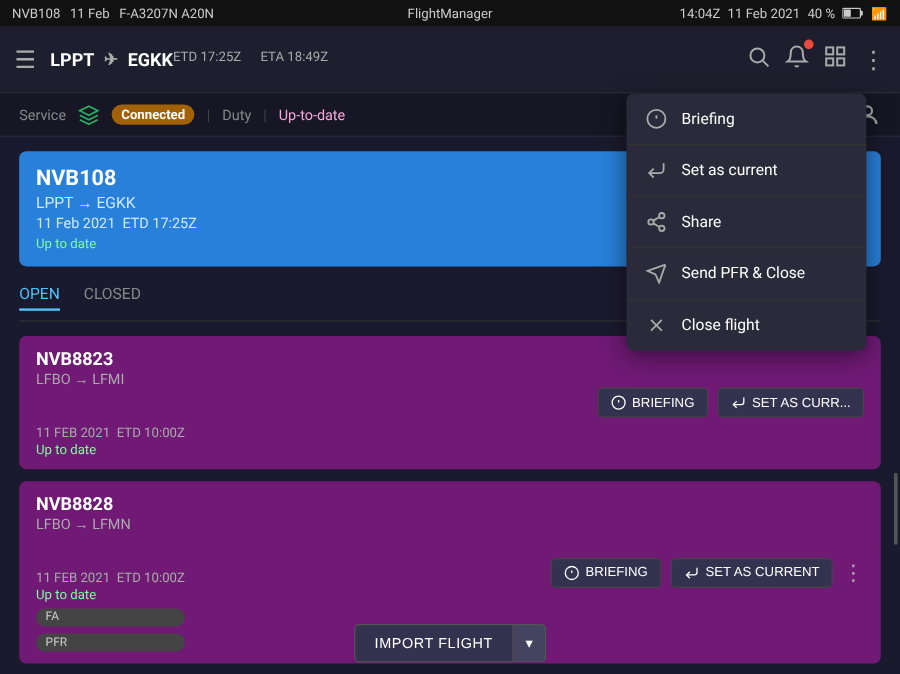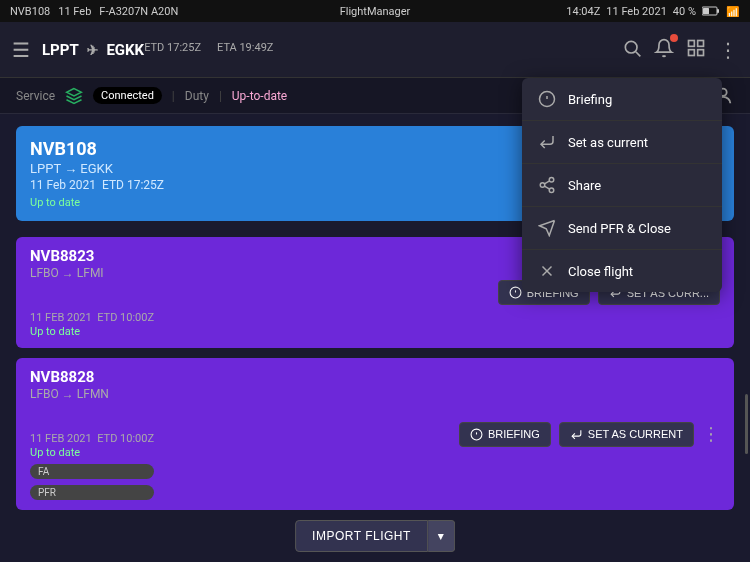--- a/index.html
+++ b/index.html
@@ -59,25 +59,26 @@
       height: 36px;
       display: flex;
       align-items: center;
       padding: 0 16px;
       gap: 10px;
       font-size: 12px;
       color: #aaa;
       border-bottom: 1px solid #2a2a3a;
     }
     .connected-badge {
-      background: #000000;
+      background: #a16207;
       color: #fff;
       border-radius: 12px;
       padding: 2px 8px;
       font-size: 11px;
+      font-weight: bold;
     }
     .separator { color: #444; }
     .uptodate-text { color: #f9a8d4; }
     .service-right { margin-left: auto; display: flex; align-items: center; gap: 8px; }
     .ca100-text { font-size: 13px; color: #ccc; }
 
     
     .main-content {
       padding: 12px 16px;
       height: calc(562px - 22px - 56px - 36px);
@@ -142,21 +143,21 @@
       padding-bottom: 4px;
     }
     .tab.active {
       color: #4fc3f7;
       border-bottom: 2px solid #4fc3f7;
     }
 
     
     .flight-list { display: flex; flex-direction: column; gap: 0; }
     .flight-list-card {
-      background: #6d28d9;
+      background: #701a75;
       border-radius: 6px;
       padding: 10px 14px;
       margin-bottom: 10px;
       display: flex;
       justify-content: space-between;
       align-items: center;
     }
     .flight-list-info { display: flex; flex-direction: column; gap: 1px; }
     .flight-list-number { font-size: 15px; font-weight: bold; color: #fff; }
     .flight-list-route { font-size: 12px; color: #aaa; }
@@ -307,21 +308,21 @@
 <div class="header">
   <span class="header-menu-icon">☰</span>
   <div class="header-flight-info">
     <div class="header-flight-route">
       <span>LPPT</span>
       <span style="color:#aaa;font-size:14px;">✈</span>
       <span>EGKK</span>
     </div>
     <div style="display:flex;gap:16px;">
       <span style="font-size:11px;color:#aaa;">ETD 17:25Z</span>
-      <span style="font-size:11px;color:#aaa;">ETA 19:49Z</span>
+      <span style="font-size:11px;color:#aaa;">ETA 18:49Z</span>
     </div>
   </div>
   <div class="header-center">
     
   </div>
   <div class="header-right">
     <span class="header-icon">
       <svg width="20" height="20" viewBox="0 0 24 24" fill="none" stroke="#aaa" stroke-width="2">
           <circle cx="11" cy="11" r="7"></circle>
           <line x1="16.5" y1="16.5" x2="22" y2="22"></line>
@@ -384,20 +385,24 @@
             <circle cx="12" cy="12" r="10"></circle>
             <line x1="12" y1="8" x2="12" y2="12"></line>
             <line x1="12" y1="16" x2="12.01" y2="16"></line>
           </svg>
         <span>BRIEFING</span>
       </button>
       <button class="three-dot-btn">⋮</button>
     </div>
   </div>
 
+  <div class="tabs">
+    <span class="tab active">OPEN</span>
+    <span class="tab">CLOSED</span>
+  </div>
 
   <div class="flight-list">
 
     <div class="flight-list-card">
       <div class="flight-list-info">
         <span class="flight-list-number">NVB8823</span>
         <span class="flight-list-route">LFBO → LFMI</span>
         <span class="flight-list-date">
           <span>11 FEB 2021</span>&nbsp;&nbsp;<span>ETD 10:00Z</span>
         </span>

